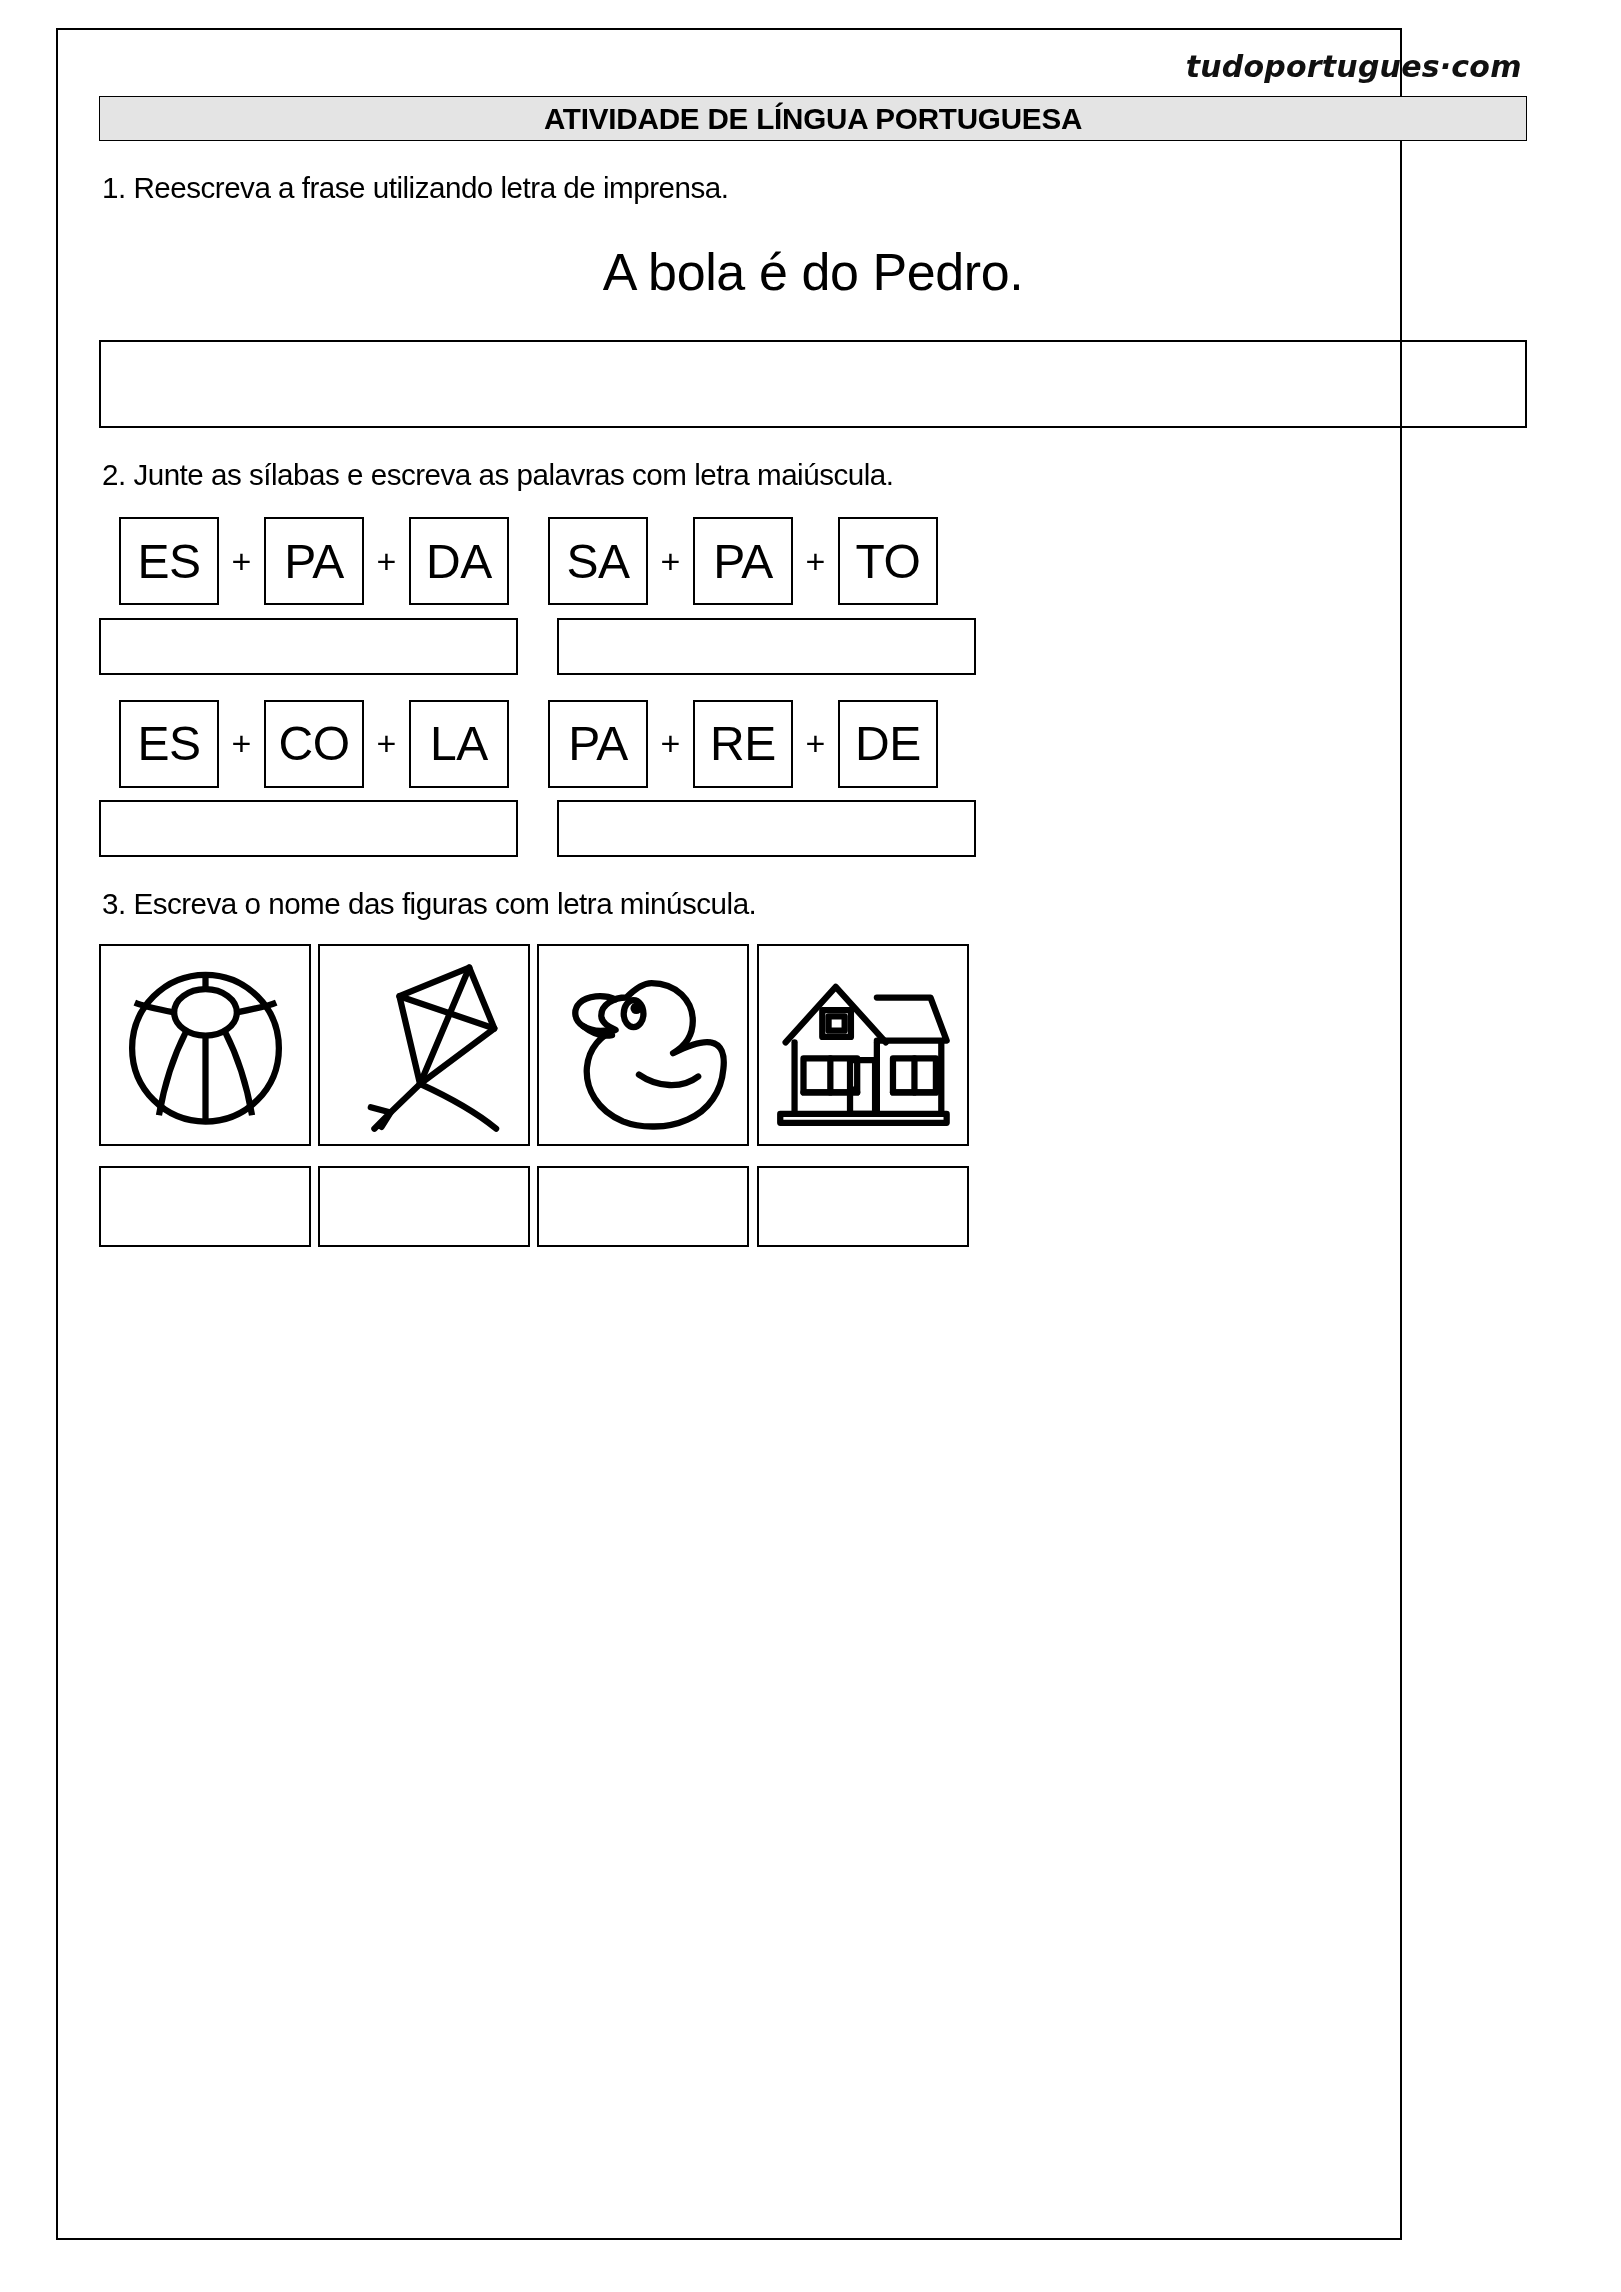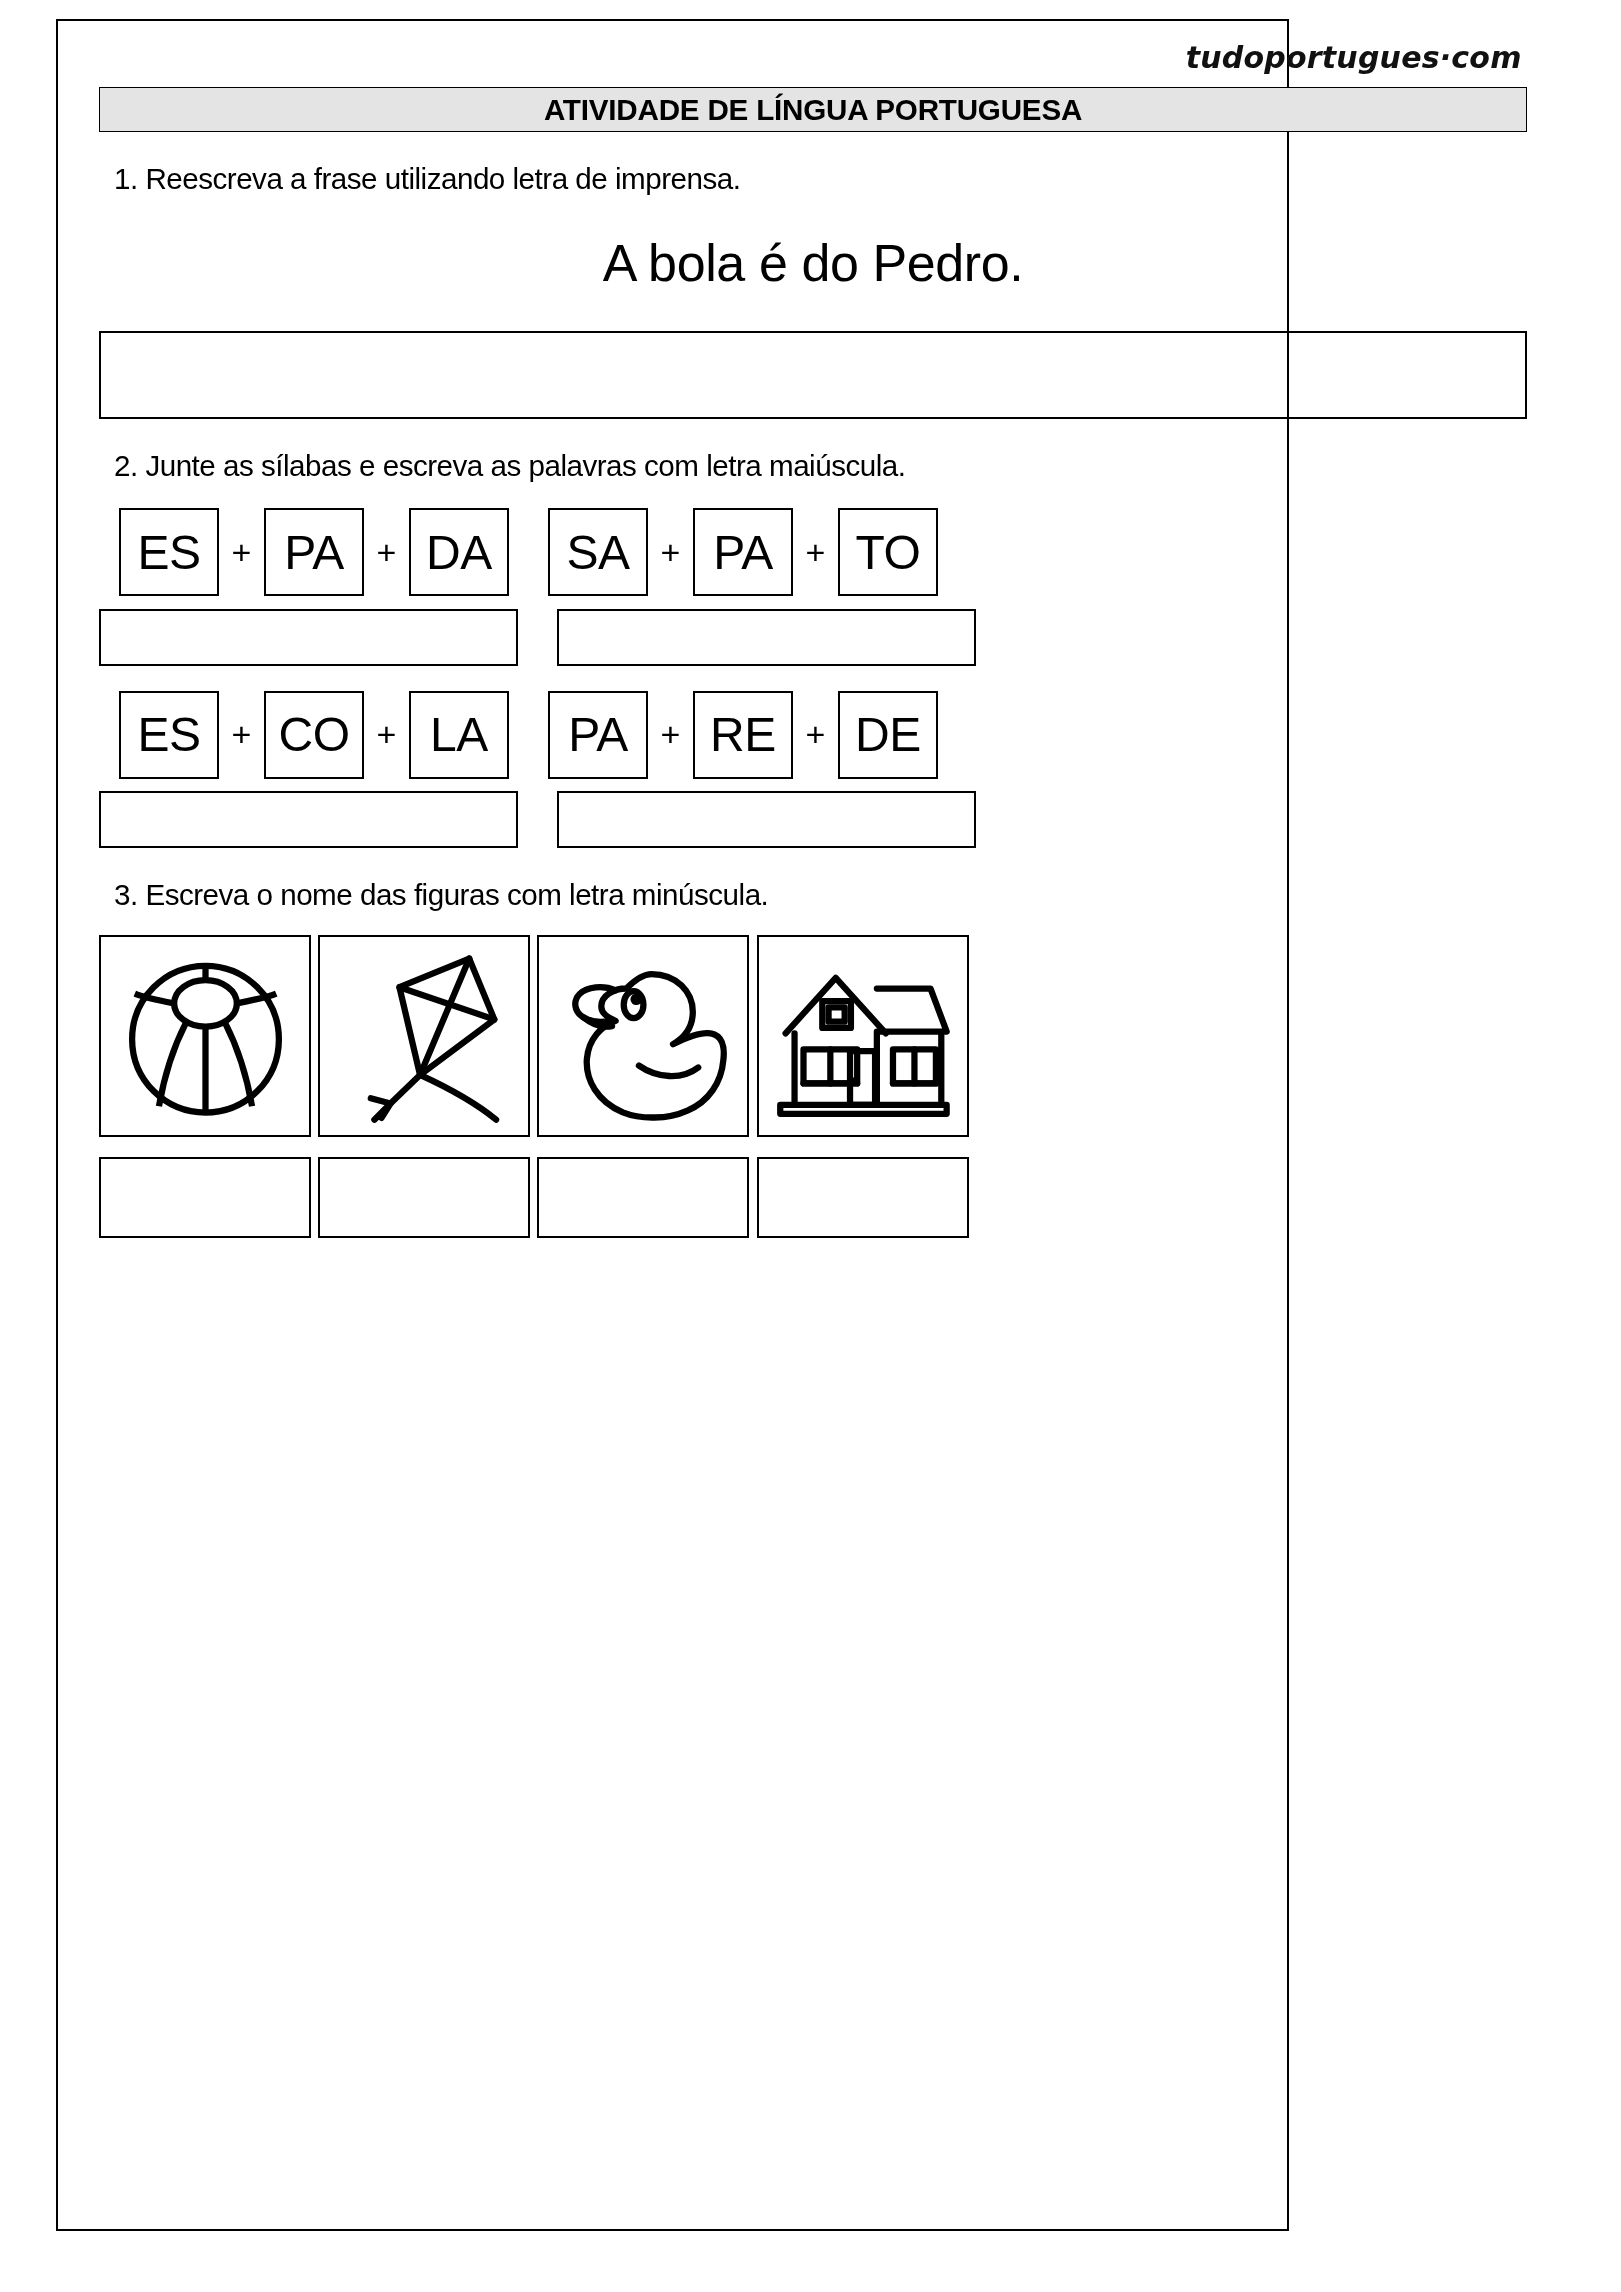--- a/index.html
+++ b/index.html
@@ -11,22 +11,22 @@
     width: 1621px;
     height: 2293px;
     font-family: "Liberation Sans", sans-serif;
     color: #000000;
     overflow: hidden;
   }
 
   .page {
     position: absolute;
     left: 56px;
-    top: 19px;
-    width: 1233px;
+    top: 28px;
+    width: 1346px;
     height: 2212px;
     border: 2.7px solid #000000;
     box-sizing: border-box;
     background: #ffffff;
   }
 
   .inner {
     position: absolute;
     left: 41px;
     top: 16px;
@@ -73,21 +73,21 @@
     letter-spacing: 0.3px;
     height: 45px;
   }
 
   
   .q-text {
     font-size: 29.6px;
     font-stretch: condensed;
     letter-spacing: -0.5px;
     margin-top: 30px;
-    margin-left: 15px;
+    margin-left: 3px;
     white-space: nowrap;
   }
 
   .sentence {
     text-align: center;
     font-size: 52px;
     letter-spacing: -0.4px;
     margin-top: 37px;
     margin-bottom: 5.4px;
   }

